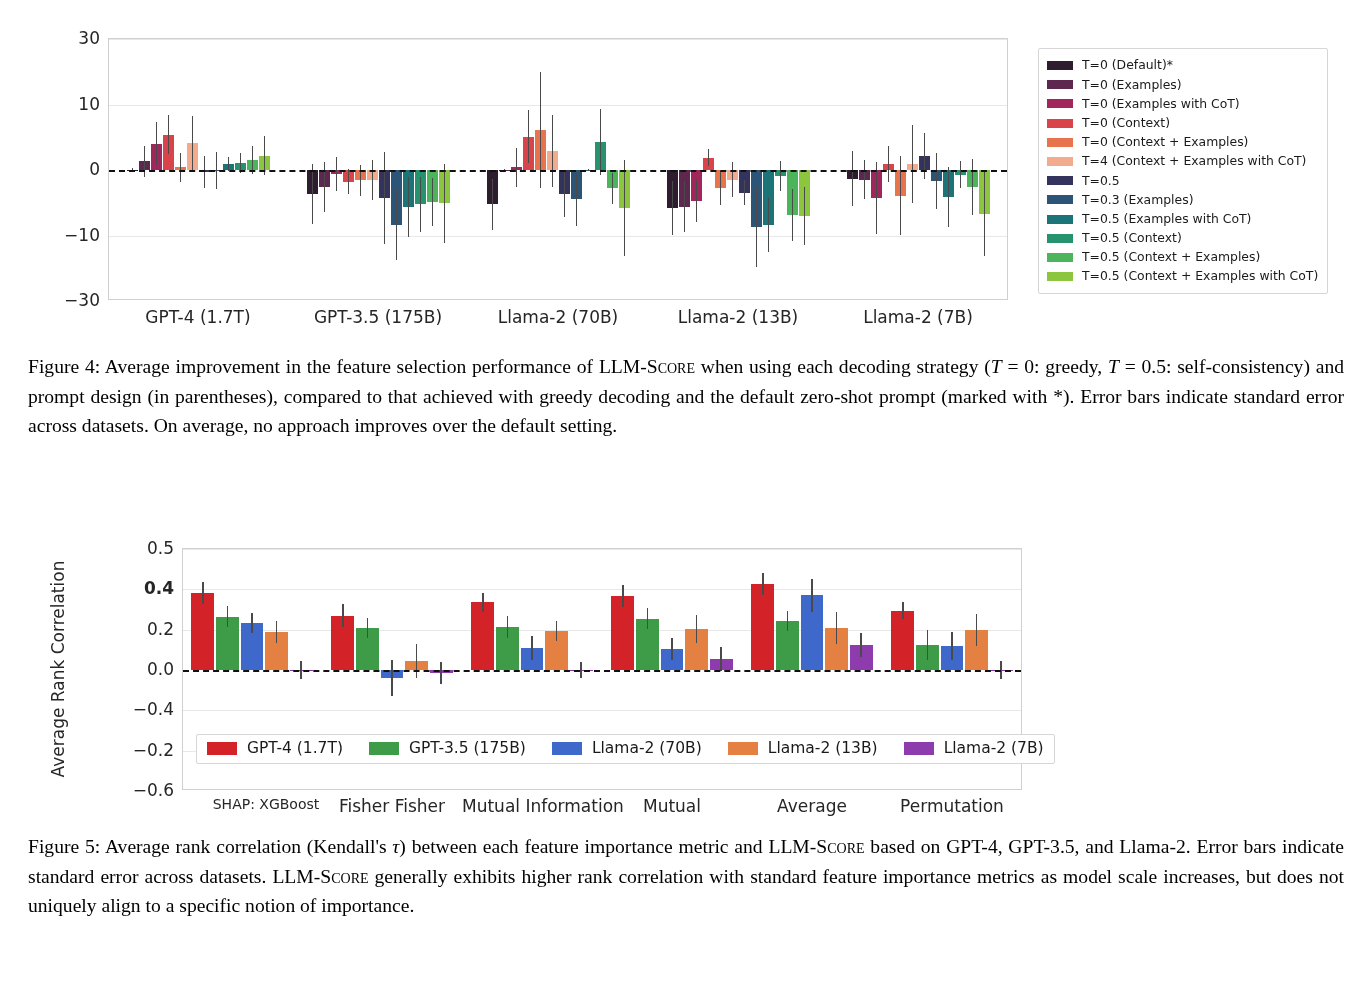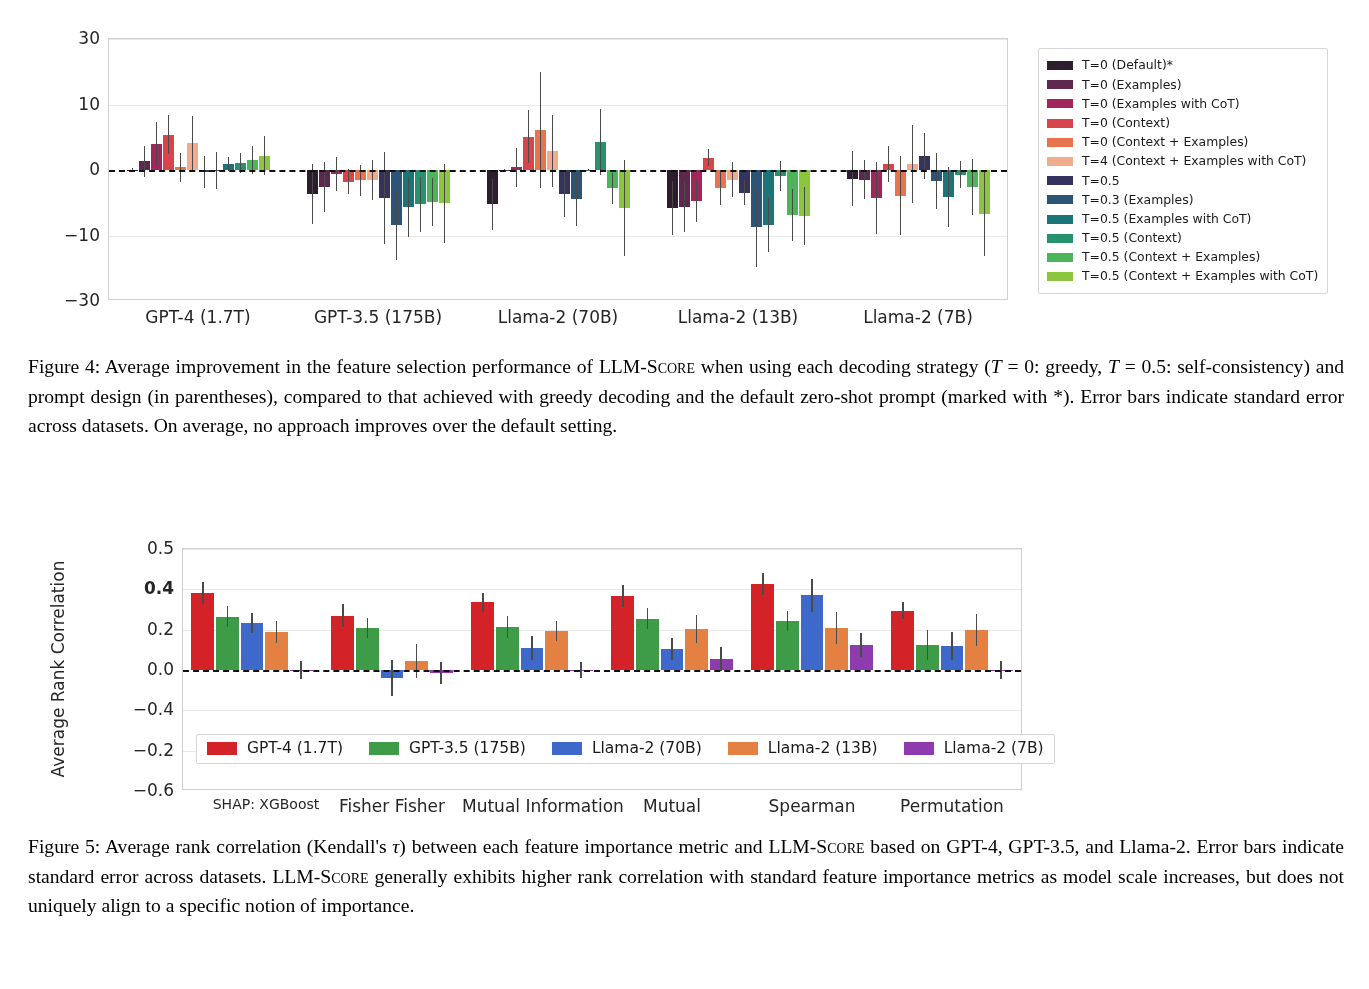--- a/index.html
+++ b/index.html
@@ -405,21 +405,21 @@
         <div class="bar" style="left: 806.96px; top: 121px; width: 22.64px; height: 1.2px; background: rgb(142, 60, 173);"></div>
         <div class="errbar" style="left: 817.48px; top: 111.925px; height: 18.15px;"></div>
         <div class="zeroline" style="top: 121px;"></div>
       </div>
 
     <div id="f5-xticks">
         <div class="xtick" style="left: 182px; width: 140px; top: 276px; font-size: 14px; margin-left: 14px;">SHAP: XGBoost</div>
         <div class="xtick" style="left: 322px; width: 140px; top: 276px; font-size: 17px;">Fisher Fisher</div>
         <div class="xtick" style="left: 462px; width: 140px; top: 276px; font-size: 17px;">Mutual Information</div>
         <div class="xtick" style="left: 602px; width: 140px; top: 276px; font-size: 17px;">Mutual</div>
-        <div class="xtick" style="left: 742px; width: 140px; top: 276px; font-size: 17px;">Spearman</div>
+        <div class="xtick" style="left: 742px; width: 140px; top: 276px; font-size: 17px;">Average</div>
         <div class="xtick" style="left: 882px; width: 140px; top: 276px; font-size: 17px;">Permutation</div>
       </div>
 
     <div class="legend-box legend-h" id="f5-legend" style="left: 196px; top: 214px;">
         <div class="legend-item">
           <span class="swatch-h" style="background: rgb(212, 34, 41);"></span>
           <span class="legend-label">GPT-4 (1.7T)</span>
         </div>
         <div class="legend-item">
           <span class="swatch-h" style="background: rgb(62, 156, 72);"></span>

